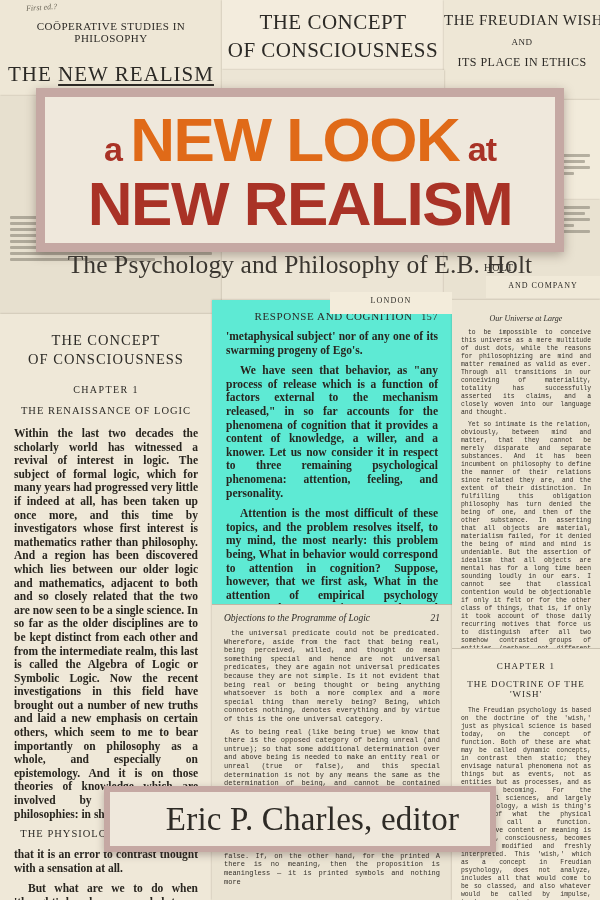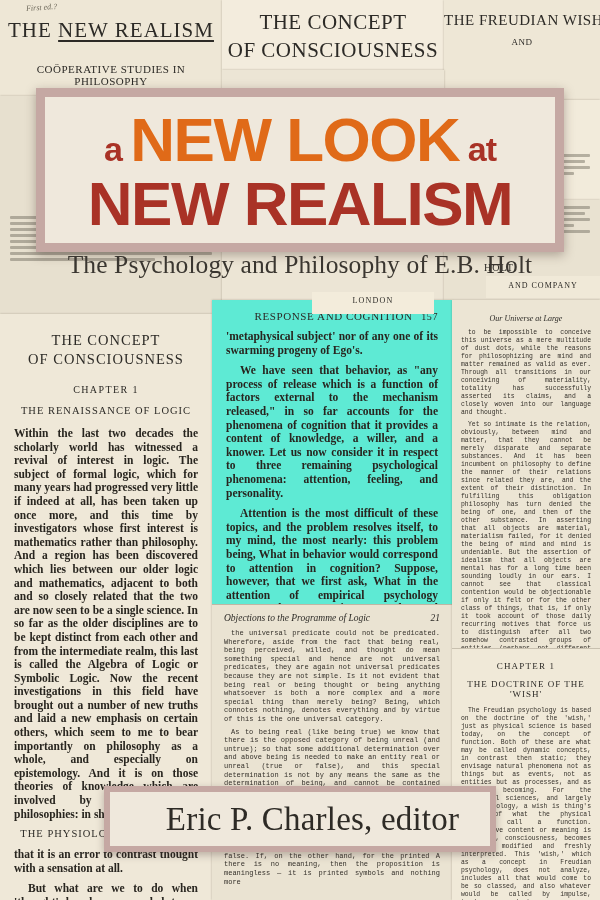--- a/index.html
+++ b/index.html
@@ -165,35 +165,36 @@
     letter-spacing: .2px;
   }
 </style>
 </head>
 <body>
 
 <div id="cover">
 
   <div class="bg-page" style="left:0px; top:0px; width:222px; height:96px; background:#eee7d6;">
     <div class="handwrite" style="position:absolute; left:26px; top:3px;">First ed.?</div>
+    <div class="ttl" style="font-size:11px; margin-top:20px;">COÖPERATIVE STUDIES IN PHILOSOPHY</div>
     <div class="ttl" style="font-size:21px; margin-top:18px; letter-spacing:1px;">
       <span>THE</span>
       <span style="text-decoration:underline; text-underline-offset:3px;">NEW REALISM</span>
     </div>
-    <div class="ttl" style="font-size:11px; margin-top:20px;">COÖPERATIVE STUDIES IN PHILOSOPHY</div>
   </div>
 
   <div class="bg-page" style="left:222px; top:0px; width:222px; height:70px; background:#f3ecdd;">
     <div class="ttl" style="font-size:21px; margin-top:10px; letter-spacing:.5px;">THE CONCEPT</div>
     <div class="ttl" style="font-size:21px; margin-top:3px; letter-spacing:.5px;">OF CONSCIOUSNESS</div>
   </div>
 
   <div class="bg-page" style="left:444px; top:0px; width:156px; height:100px; background:#eee7d6;">
     <div class="ttl" style="font-size:15px; margin-top:12px; white-space:nowrap;">THE FREUDIAN WISH</div>
     <div class="ttl" style="font-size:9px; margin-top:8px;">AND</div>
+    <div class="ttl" style="font-size:12px; margin-top:8px;">ITS PLACE IN ETHICS</div>
   </div>
 
   <div class="bg-page tiny" style="left:0px; top:96px; width:222px; height:218px; background:#e7e0cf;">
     <div class="lines" style="padding-top:120px;">
       <div class="ln s1"></div>
         <div class="ln s2"></div>
         <div class="ln s1"></div>
       <div class="ln s3"></div>
         <div class="ln s1"></div>
         <div class="ln s2"></div>
@@ -277,21 +278,21 @@
     </div>
     <div style="position:absolute; left:0; top:348px; width:148px; height:252px; background:#f0e9d8; border-top:1px solid rgba(110,100,80,.3); padding:12px 9px 0 9px; box-sizing:border-box;">
       <div class="chapline" style="font-size:9px; letter-spacing:1.2px;">CHAPTER 1</div>
       <div class="chapline" style="font-size:9px; margin-top:8px;">THE DOCTRINE OF THE 'WISH'</div>
       <div class="smalltext" style="margin-top:8px;">
         <p class="noind">The Freudian psychology is based on the doctrine of the 'wish,' just as physical science is based today, on the concept of function. Both of these are what may be called dynamic concepts, in contrast then static; they envisage natural phenomena not as things but as events, not as entities but as processes, and as largely becoming. For the biological sciences, and largely for psychology, a wish is thing's aspect of what the physical sciences call a function. Comparative content or meaning is difficult, consciousness, becomes somewhat modified and freshly interpreted. This 'wish,' which as a concept in Freudian psychology, does not analyze, includes all that would come to be so classed, and also whatever would be called by impulse, tendency, desire, purpose, attitude, and the like: not including, however, any emotional</p>
       </div>
     </div>
   </div>
 
-  <div class="bg-page" style="left:312px; top:292px; width:122px; height:22px; background:#f3ecdb; box-shadow:none;">
+  <div class="bg-page" style="left:330px; top:292px; width:122px; height:22px; background:#f3ecdb; box-shadow:none;">
     <div style="text-align:center; font-size:8px; letter-spacing:1.2px; margin-top:4px;">LONDON</div>
   </div>
   <div class="bg-page" style="left:486px; top:276px; width:114px; height:22px; background:#f0e9d8; box-shadow:none;">
     <div style="text-align:center; font-size:8px; letter-spacing:1px; margin-top:5px;">AND COMPANY</div>
   </div>
 
   <div id="title-plaque">
     <div id="line1">
       <span class="small">a </span><span class="big">NEW LOOK</span><span class="small"> at</span>
     </div>

